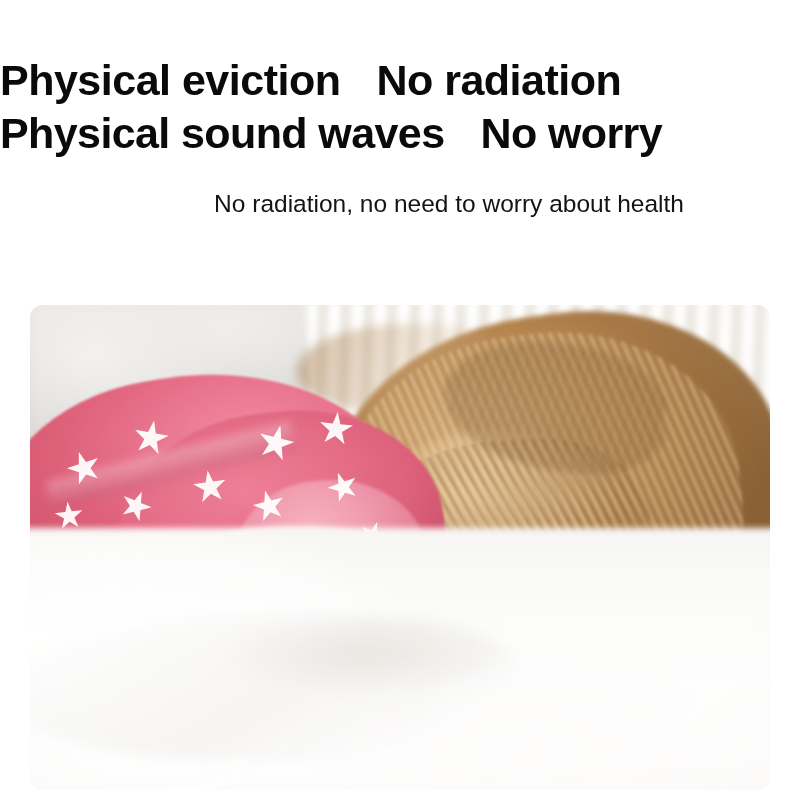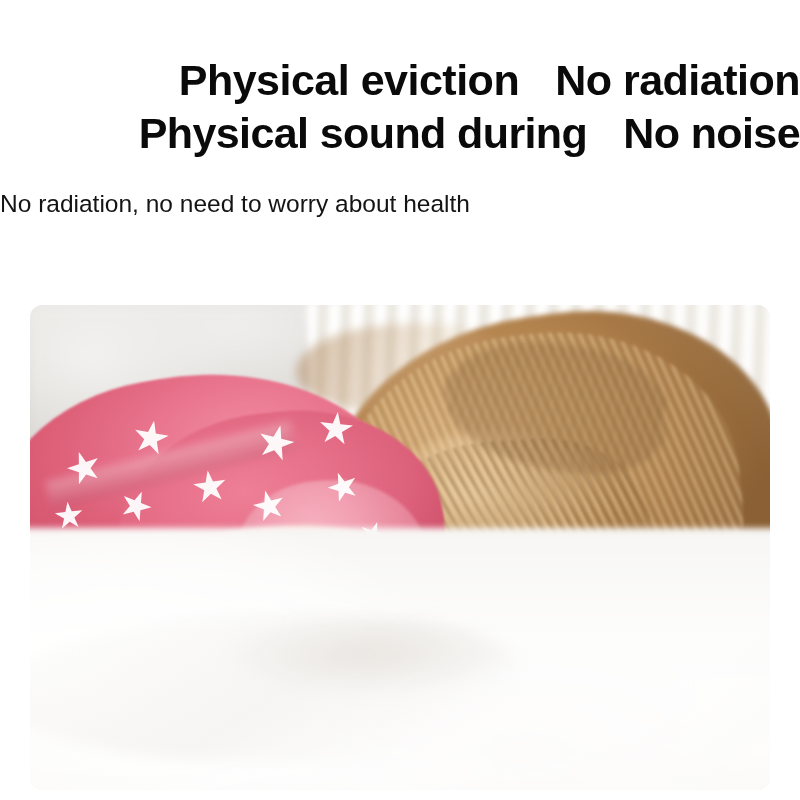--- a/index.html
+++ b/index.html
@@ -18,21 +18,21 @@
     background: #ffffff;
     overflow: hidden;
   }
 
   
   .headline-block {
     position: absolute;
     left: 0;
     top: 54px;
     width: 800px;
-    text-align: right;
+    text-align: left;
   }
   .headline-line {
     display: block;
     color: #0a0a0a;
     font-weight: bold;
     font-size: 43px;
     line-height: 53px;
     letter-spacing: -0.5px;
     white-space: nowrap;
   }
@@ -44,21 +44,21 @@
     display: inline-block;
     width: 36px;
   }
 
   
   .subtitle-block {
     position: absolute;
     left: 0;
     top: 187px;
     width: 684px;
-    text-align: left;
+    text-align: right;
   }
   .subtitle-line {
     display: block;
     color: #141414;
     font-weight: normal;
     font-size: 24.5px;
     line-height: 34px;
     white-space: nowrap;
   }
 
@@ -369,21 +369,21 @@
     background: radial-gradient(ellipse 88% 86% at 48% 46%, rgba(255,255,255,0) 60%, rgba(244,240,235,0.32) 100%);
   }
 </style>
 </head>
 <body>
 
 <div class="banner">
 
   <div class="headline-block">
     <span class="headline-line line1"><span>Physical eviction</span><span class="hl-gap"></span><span>No radiation</span></span>
-    <span class="headline-line line2"><span>Physical sound during</span><span class="hl-gap"></span><span>No noise</span></span>
+    <span class="headline-line line2"><span>Physical sound waves</span><span class="hl-gap"></span><span>No worry</span></span>
   </div>
 
   <div class="subtitle-block">
     <span class="subtitle-line">No radiation, no need to worry about health</span>
   </div>
 
   <div class="photo">
     <div class="photo-inner">
 
       <div class="layer bg-top"></div>

